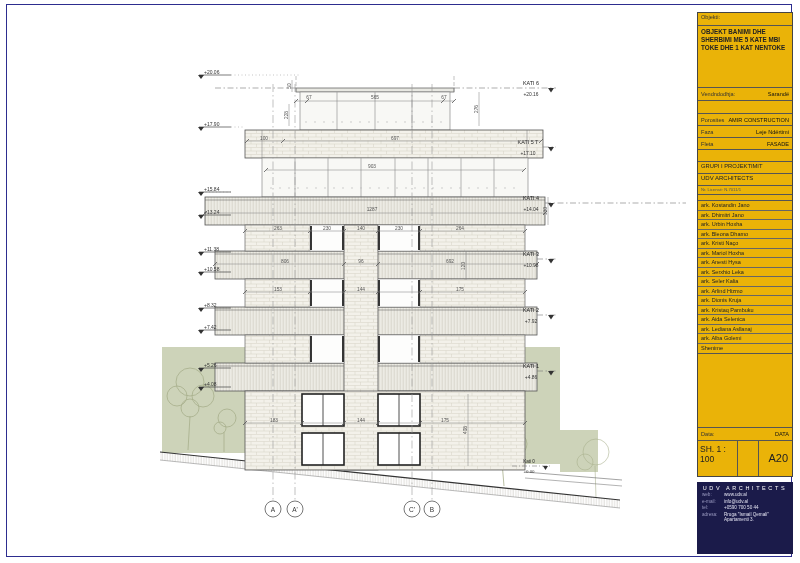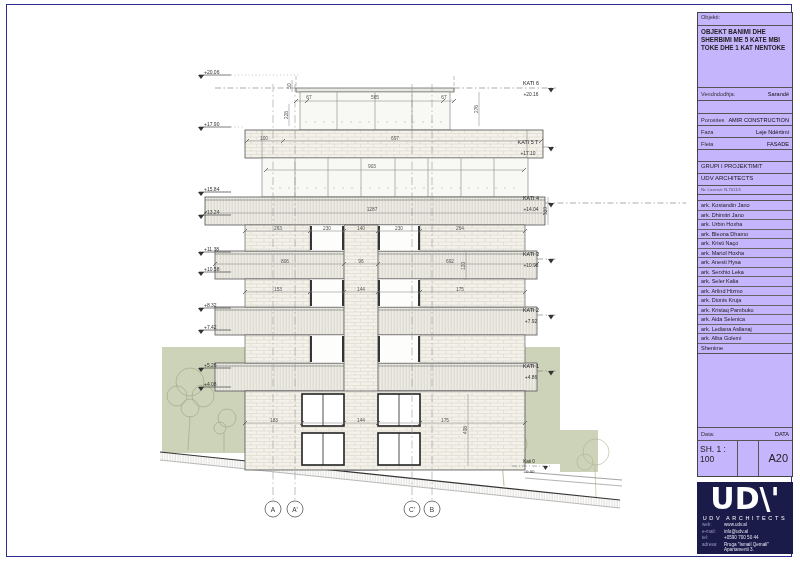--- a/index.html
+++ b/index.html
@@ -5,21 +5,21 @@
   html,body{margin:0;padding:0;}
   body{width:800px;height:563px;position:relative;background:#fff;font-family:"Liberation Sans",sans-serif;overflow:hidden;}
   .frame{position:absolute;left:6px;top:4px;width:786px;height:553px;border:1.3px solid #2d2d8f;box-sizing:border-box;}
   svg text{font-family:"Liberation Sans",sans-serif;}
   .dimtxt{font-size:4.8px;fill:#555;}
   .lvltxt{font-size:5px;fill:#333;}
   .kati{font-size:5.4px;fill:#222;}
   .katel{font-size:4.9px;fill:#333;}
   .axis{font-size:6.5px;fill:#333;}
   
-  .tb{position:absolute;left:697px;top:12px;width:96px;border:1px solid #444;box-sizing:border-box;background:#c4b5fd;font-size:6px;color:#222;}
+  .tb{position:absolute;left:697px;top:12px;width:96px;border:1px solid #444;box-sizing:border-box;background:#eab308;font-size:6px;color:#222;}
   .row{position:relative;border-bottom:1px solid #555;box-sizing:border-box;padding:1px 3px;overflow:hidden;}
   .flexr{display:flex;justify-content:space-between;align-items:center;}
   .lab{font-size:5.6px;color:#333;}
   .val{font-size:5.6px;color:#111;text-align:right;}
   .obj-val{font-size:6.3px;font-weight:bold;line-height:1.25;padding-top:2px;}
   .arch{font-size:5.5px;line-height:8.5px;height:9.5px;padding:0 0 0 3px;border-bottom:1px solid #666;box-sizing:border-box;}
   .scale-row{display:flex;height:35px;}
   .scale-cell{border-right:1px solid #555;box-sizing:border-box;}
   .logo{position:absolute;left:697px;top:482px;width:96px;height:72px;background:#1b1b4a;color:#fff;box-sizing:border-box;padding:2px 5px;}
   .wordmark{font-family:"DejaVu Sans",sans-serif;font-weight:800;font-size:30px;line-height:30px;text-align:center;letter-spacing:0px;color:#fff;}
@@ -364,21 +364,20 @@
   </div>
   <div class="scale-row">
     <div class="scale-cell" style="width:40px;font-size:8.5px;padding:3px 2px;">SH. 1 : 100</div>
     <div class="scale-cell" style="width:21px;"></div>
     <div style="flex:1;font-size:11px;display:flex;align-items:center;justify-content:flex-end;padding-right:4px;">A20</div>
   </div>
 </div>
 
 
 <div class="logo">
-  <div class="wordmark">UD\'</div>
   <div class="lname">UDV ARCHITECTS</div>
   <div class="crow">
     <span class="clab">web:</span>
     <span class="cval">www.udv.al</span>
   </div>
   <div class="crow">
     <span class="clab">e-mail:</span>
     <span class="cval">info@udv.al</span>
   </div>
   <div class="crow">

